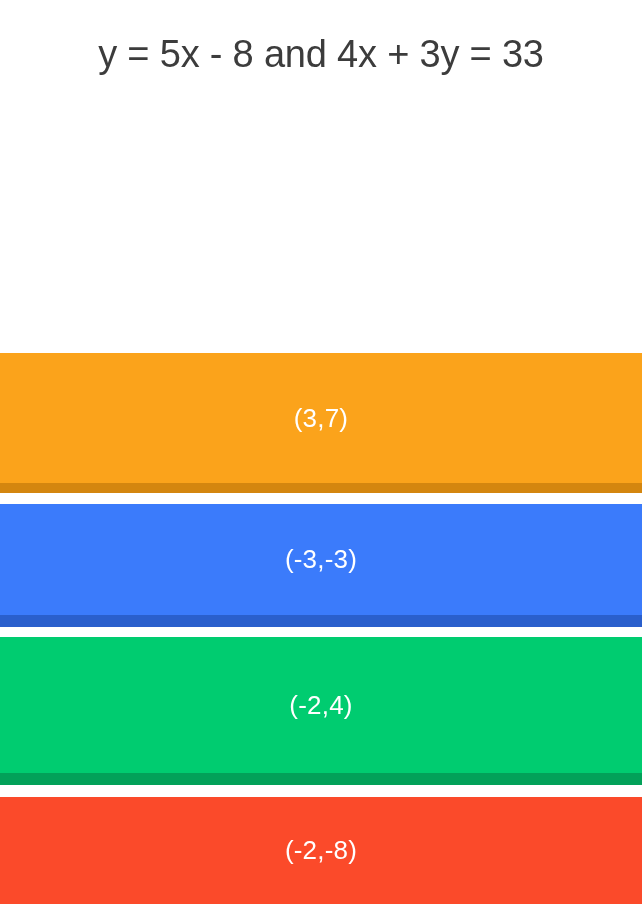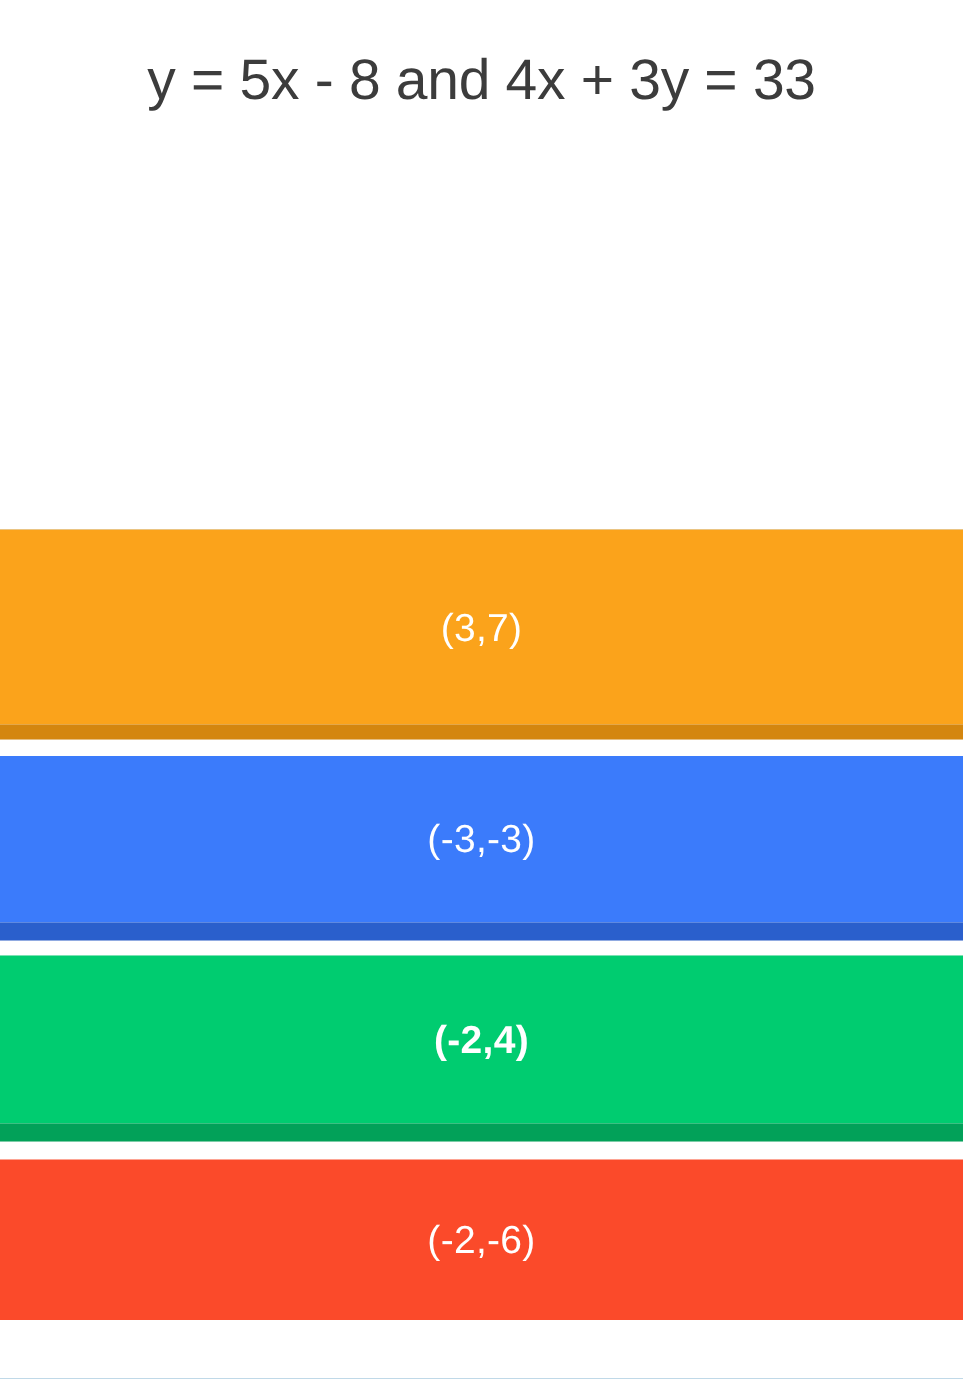--- a/index.html
+++ b/index.html
@@ -15,21 +15,21 @@
     overflow: hidden;
     position: relative;
   }
 
   .quiz-screen {
     width: 642px;
     height: 919px;
     position: relative;
     display: flex;
     flex-direction: column;
-    background: #0369a1;
+    background: #bef264;
   }
 
   
   .question-area {
     width: 100%;
     height: 353px;
     box-sizing: border-box;
     padding: 30px 14px 0 14px;
     display: flex;
     flex-direction: column;
@@ -96,21 +96,21 @@
 
   
   .opt-1 .answer-body   { height: 130px; background: #FBA31B; }
   .opt-1 .answer-shadow { height: 10px;  background: #D4860F; }
 
   
   .opt-2 .answer-body   { height: 111px; background: #3B7BFB; }
   .opt-2 .answer-shadow { height: 12px;  background: #2A5FCC; }
 
   
-  .opt-3 .answer-body   { height: 112px; background: #00CC70; font-weight: bold; }
+  .opt-3 .answer-body   { height: 136px; background: #00CC70; }
   .opt-3 .answer-shadow { height: 12px;  background: #02A159; }
 
   
   .opt-4 .answer-body   { height: 107px; background: #FB4A2A; }
   .opt-4 .answer-shadow { height: 0;     background: #D03818; }
   .gap-1      { height: 11px; }
   .gap-2      { height: 10px; }
   .gap-3      { height: 12px; }
 </style>
 </head>
@@ -139,18 +139,18 @@
     <div class="answer-gap gap-2"></div>
 
     <button class="answer-option opt-3">
       <span class="answer-body">(-2,4)</span>
       <span class="answer-shadow"></span>
     </button>
 
     <div class="answer-gap gap-3"></div>
 
     <button class="answer-option opt-4">
-      <span class="answer-body">(-2,-6)</span>
+      <span class="answer-body">(-2,-8)</span>
       <span class="answer-shadow"></span>
     </button>
 
   </div>
 </div>
 
 </body></html>

